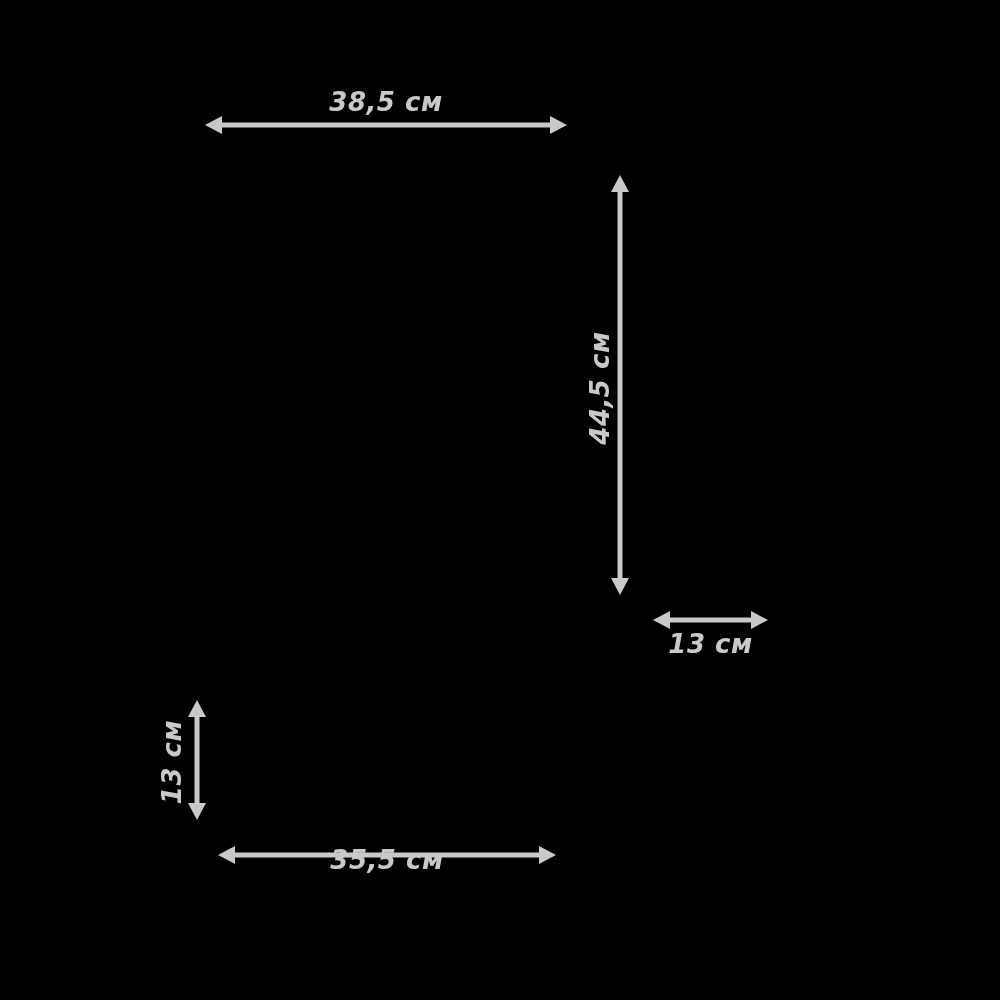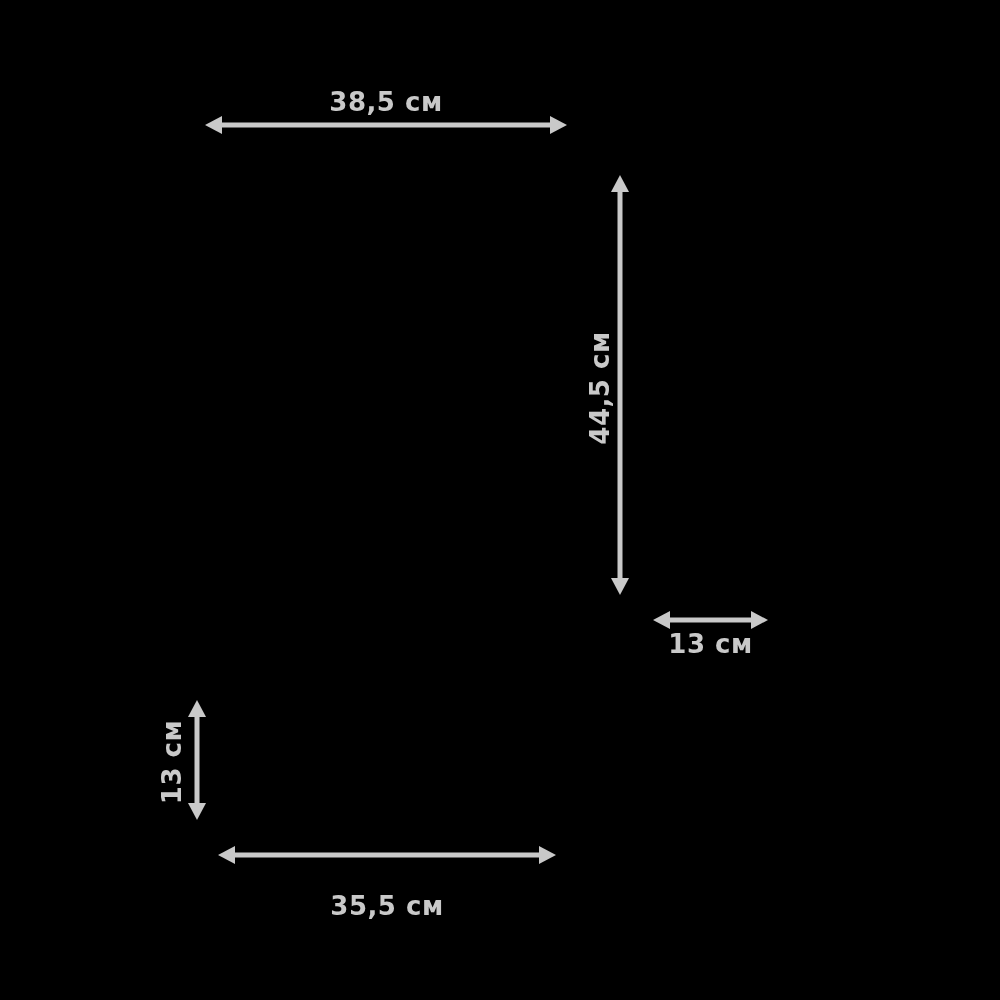--- a/index.html
+++ b/index.html
@@ -7,20 +7,21 @@
     --accent:#c9c9c9;
   }
   *{margin:0;padding:0;box-sizing:border-box;}
   html,body{width:1000px;height:1000px;background:var(--bg);}
   body{font-family:"DejaVu Sans","Liberation Sans",sans-serif;}
   .canvas{
     position:relative;
     width:1000px;height:1000px;
     background:var(--bg);
     overflow:hidden;
+    font-style:italic;
   }
   .dim-label{
     position:absolute;
     color:var(--accent);
     font-weight:bold;
     font-size:26px;
     line-height:28px;
     letter-spacing:0.5px;
     text-align:center;
   }
@@ -91,15 +92,15 @@
     <span class="line"></span>
     <span class="head up"></span>
     <span class="head down"></span>
   </div>
 
   <div class="arrow h" style="left:218px;top:842px;width:338px;height:26px;">
     <span class="line"></span>
     <span class="head left"></span>
     <span class="head right"></span>
   </div>
-  <div class="dim-label" style="left:218px;top:892px;width:338px;">35,5 см</div>
+  <div class="dim-label" style="left:218px;top:846px;width:338px;">35,5 см</div>
 
 </div>
 
 </body></html>

